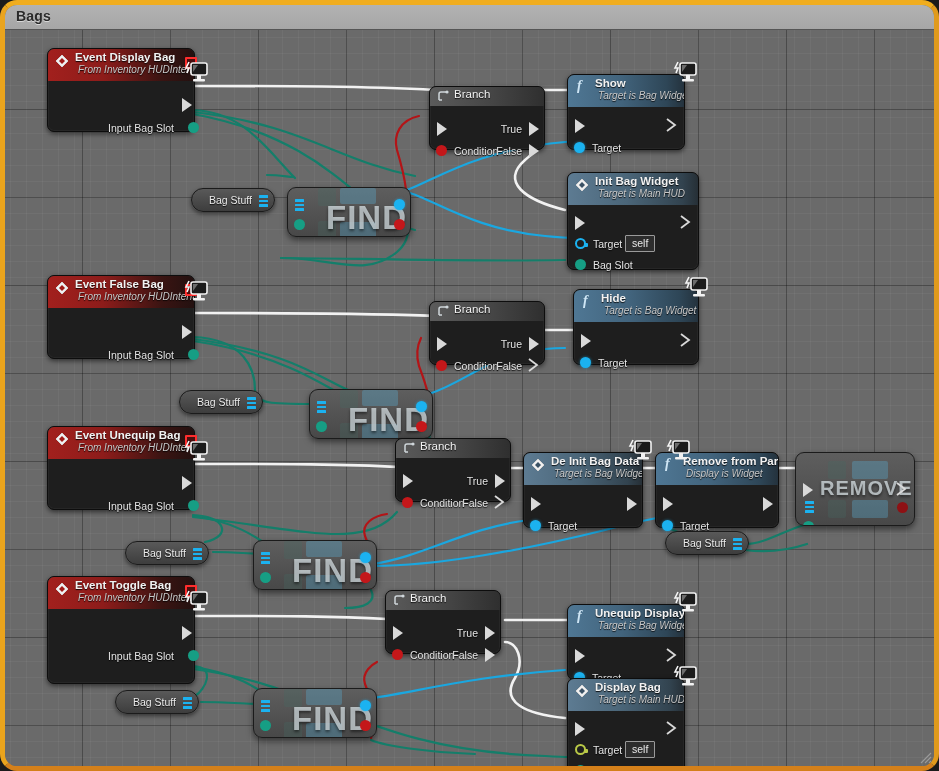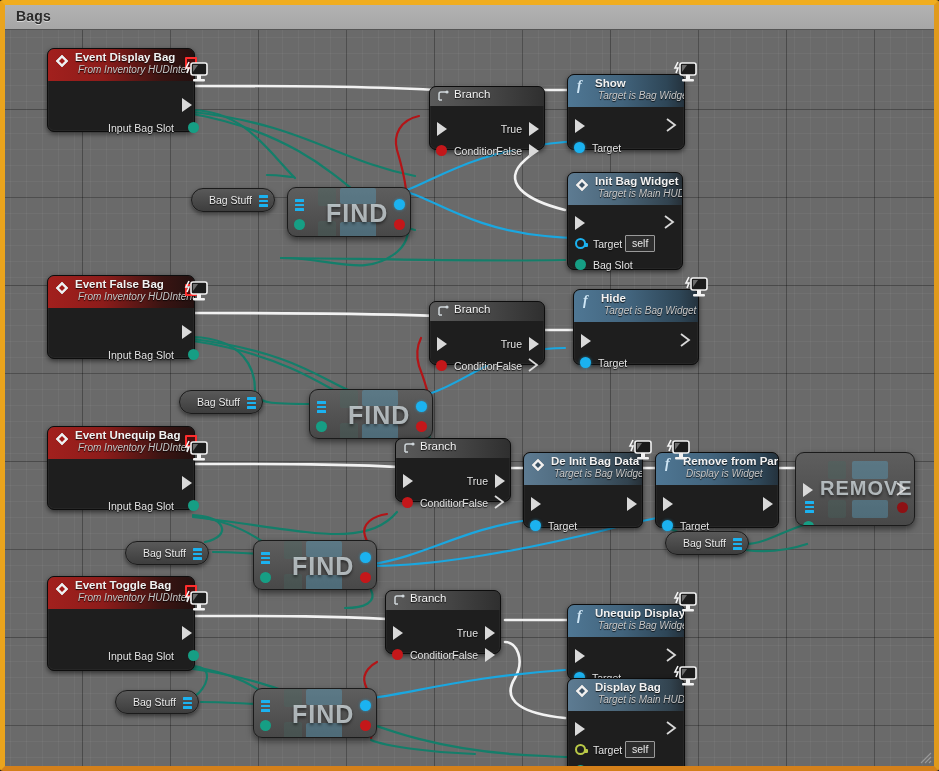--- a/index.html
+++ b/index.html
@@ -1,21 +1,21 @@
 <!DOCTYPE html>
 <html><head>
 <meta charset="utf-8">
 <style>
   html,body{margin:0;padding:0;background:#1b1b1b;}
   body{width:939px;height:771px;overflow:hidden;font-family:"Liberation Sans",sans-serif;}
 
   #frame{position:relative;width:939px;height:771px;box-sizing:border-box;
          border:5px solid #e8a317;border-radius:3px;background:#6a6a6a;overflow:hidden;}
   
-  #frame{border-top-color:#f0ad1f;border-left-color:#eaa41d;border-right-color:#e09a1c;border-bottom-color:#d4801a;}
+  #frame{border-top-color:#f0ad1f;border-left-color:#eaa41d;border-right-color:#e09a1c;border-bottom-color:#d4801a;border-radius:17px;}
 
   #titlebar{position:absolute;left:0;top:0;width:100%;height:25px;
             background:linear-gradient(#b2b2b2,#a6a6a6);
             border-bottom:1px solid #555;box-sizing:border-box;}
   #titlebar .t{position:absolute;left:11px;top:3px;font-size:14px;font-weight:bold;
             color:#2a2a2a;text-shadow:0 1px 0 #d8d8d8;letter-spacing:.2px;}
 
   #canvas{position:absolute;left:0;top:25px;right:0;bottom:0;overflow:hidden;
      background-color:#6a6a6a;
      background-image:
@@ -85,21 +85,21 @@
      box-shadow:0 2px 4px rgba(0,0,0,.5);}
   .varnode .lbl{position:absolute;right:22px;top:5px;font-size:10.5px;color:#eaeaea;
      text-shadow:0 1px 1px rgba(0,0,0,.9);white-space:nowrap;}
 
   
   .bignode{position:absolute;border-radius:9px;box-sizing:border-box;
      background:linear-gradient(#5e5e5e,#484848);border:1px solid #1b1b1b;
      box-shadow:0 3px 6px rgba(0,0,0,.5);overflow:hidden;}
   .bignode .glow{position:absolute;background:rgba(90,165,200,.38);border-radius:2px;}
   .bignode .glowd{position:absolute;background:rgba(70,105,100,.30);border-radius:2px;}
-  .bignode .big{position:absolute;font-size:25px;font-weight:bold;color:rgba(222,232,236,.72);
+  .bignode .big{position:absolute;font-size:33px;font-weight:bold;color:rgba(222,232,236,.72);
      letter-spacing:1px;text-shadow:0 2px 3px rgba(0,0,0,.5);}
 </style>
 </head>
 <body>
 
 <div id="frame">
 
   <div id="titlebar">
     <div class="t">Bags</div>
   </div>
@@ -245,21 +245,21 @@
       </div>
     </div>
     <svg class="watch" style="left:667px;top:31px;" viewBox="0 0 26 22">
         <path d="M6 1 L3 7 L6 7 L4 12" stroke="#f5f5f5" stroke-width="1.6" fill="none"></path>
         <rect x="8" y="2" width="16" height="12" rx="2" fill="#1b1b1b" stroke="#f2f2f2" stroke-width="1.6"></rect>
         <path d="M10 4 h5 l-5 7 z" fill="#6d6d6d"></path>
         <rect x="14" y="14" width="4" height="4" fill="#f2f2f2"></rect>
         <rect x="10" y="18" width="12" height="2.4" rx="1" fill="#f2f2f2"></rect>
       </svg>
 
-    <div class="node" style="left:562px;top:142px;width:116px;height:98px;">
+    <div class="node" style="left:562px;top:142px;width:132px;height:98px;">
       <div class="nhdr hdr-iface">
         <svg class="gico" viewBox="0 0 14 14">
             <path d="M7 1 L13 7 L7 13 L1 7 Z" fill="#f0f0f0" stroke="#d5d5d5"></path>
             <path d="M7 4 L10 7 L7 10 L4 7 Z" fill="#3a5164"></path>
           </svg>
         <div class="ttl">Init Bag Widget</div>
         <div class="sub">Target is Main HUD</div>
       </div>
       <div class="nbody">
         <div class="exec" style="left:7px;top:11px;"></div>
@@ -507,21 +507,21 @@
         </svg>
       <div class="arrp blue" style="left:9px;top:48px;">
           <i></i>
           <i></i>
           <i></i>
         </div>
       <div class="dot teal" style="left:7px;top:68px;"></div>
       <div class="dot redsm" style="right:6px;top:49px;"></div>
     </div>
 
-    <div class="node" style="left:42px;top:546px;width:148px;height:95px;">
+    <div class="node" style="left:42px;top:546px;width:148px;height:108px;">
       <div class="nhdr hdr-event">
         <svg class="gico" viewBox="0 0 14 14">
             <path d="M7 1 L13 7 L7 13 L1 7 Z" fill="#f0f0f0" stroke="#d5d5d5"></path>
             <path d="M7 4 L10 7 L7 10 L4 7 Z" fill="#a01a18"></path>
           </svg>
         <div class="ttl">Event Toggle Bag</div>
         <div class="sub">From Inventory HUDInterface</div>
       </div>
       <div class="nbody">
         <div class="exec" style="left:134px;top:17px;"></div>

